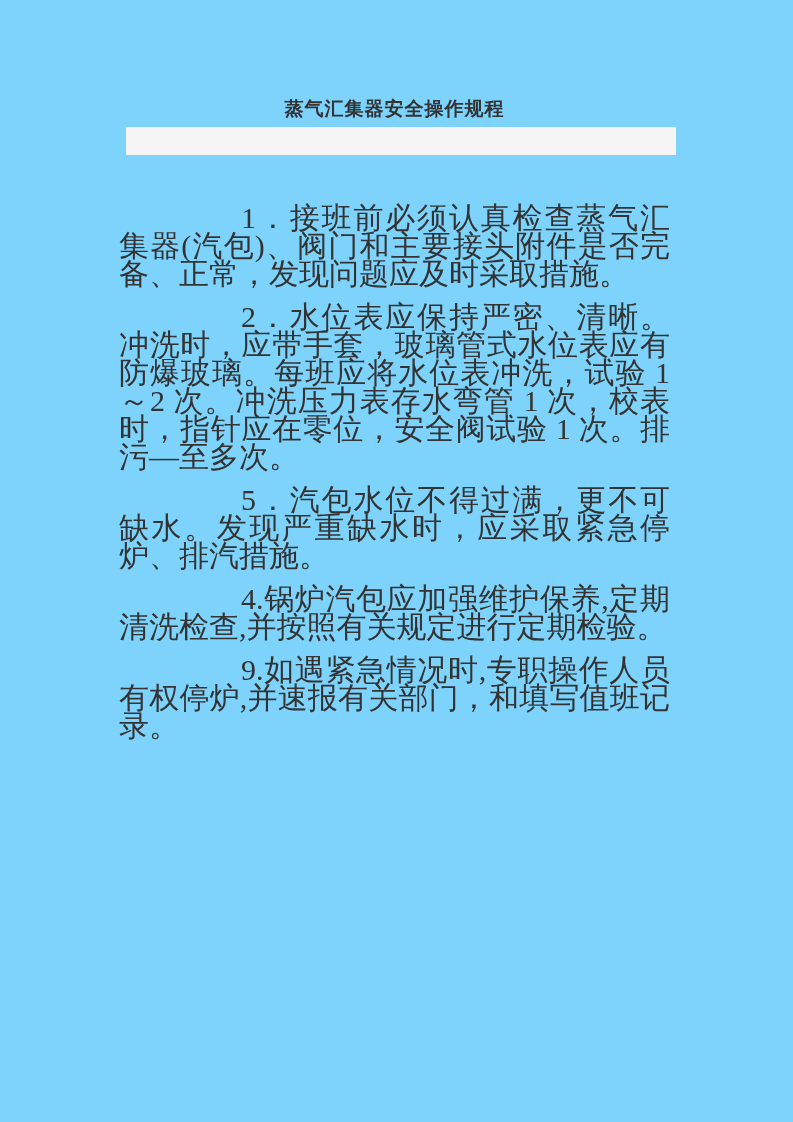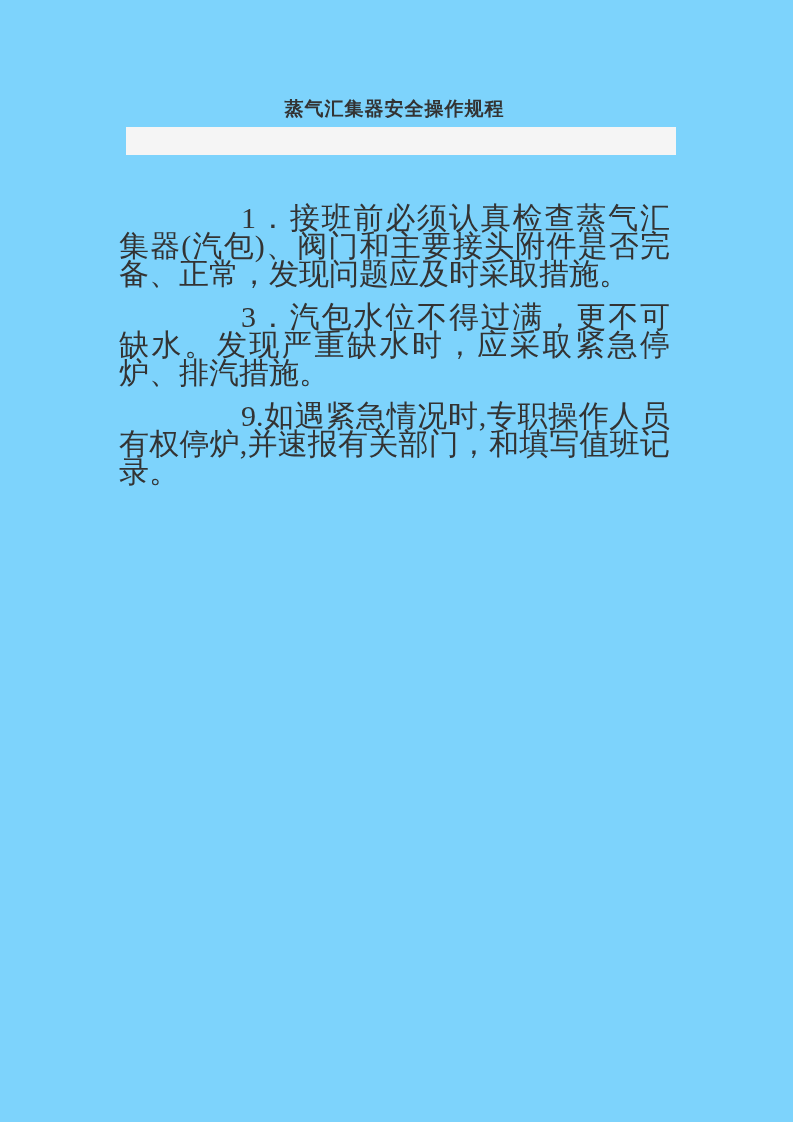--- a/index.html
+++ b/index.html
@@ -53,18 +53,20 @@
 
 <div class="page">
   <div class="content">
 
     <h1 class="doc-title">蒸气汇集器安全操作规程</h1>
 
     <div class="title-bar"></div>
 
     <div class="body-text">
       <p>1．接班前必须认真检查蒸气汇集器(汽包)、阀门和主要接头附件是否完备、正常，发现问题应及时采取措施。</p>
-      <p>3．汽包水位不得过满，更不可缺水。发现严重缺水时，应采取紧急停炉、排汽措施。</p>
+      <p>2．水位表应保持严密、清晰。冲洗时，应带手套，玻璃管式水位表应有防爆玻璃。每班应将水位表冲洗，试验 1～2 次。冲洗压力表存水弯管 1 次，校表时，指针应在零位，安全阀试验 1 次。排污—至多次。</p>
+      <p>5．汽包水位不得过满，更不可缺水。发现严重缺水时，应采取紧急停炉、排汽措施。</p>
+      <p>4.锅炉汽包应加强维护保养,定期清洗检查,并按照有关规定进行定期检验。</p>
       <p>9.如遇紧急情况时,专职操作人员有权停炉,并速报有关部门，和填写值班记录。</p>
     </div>
 
   </div>
 </div>
 
 </body></html>

